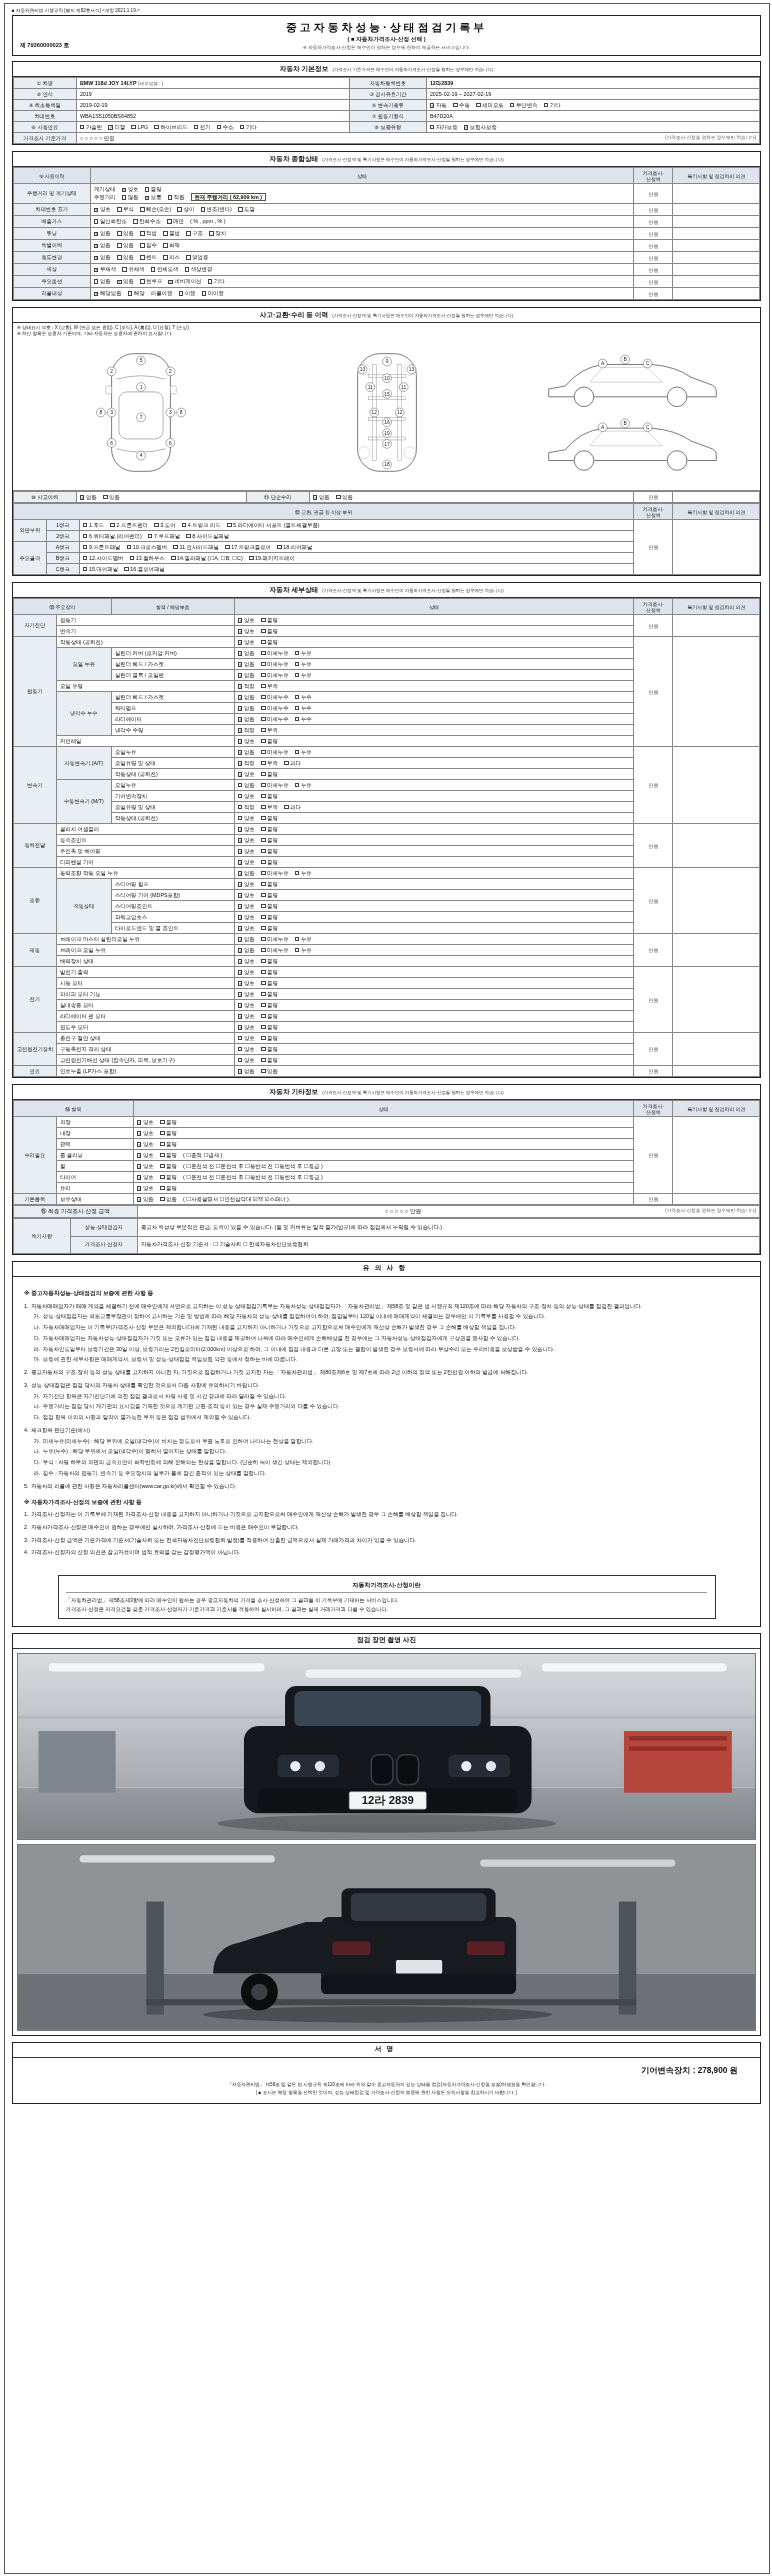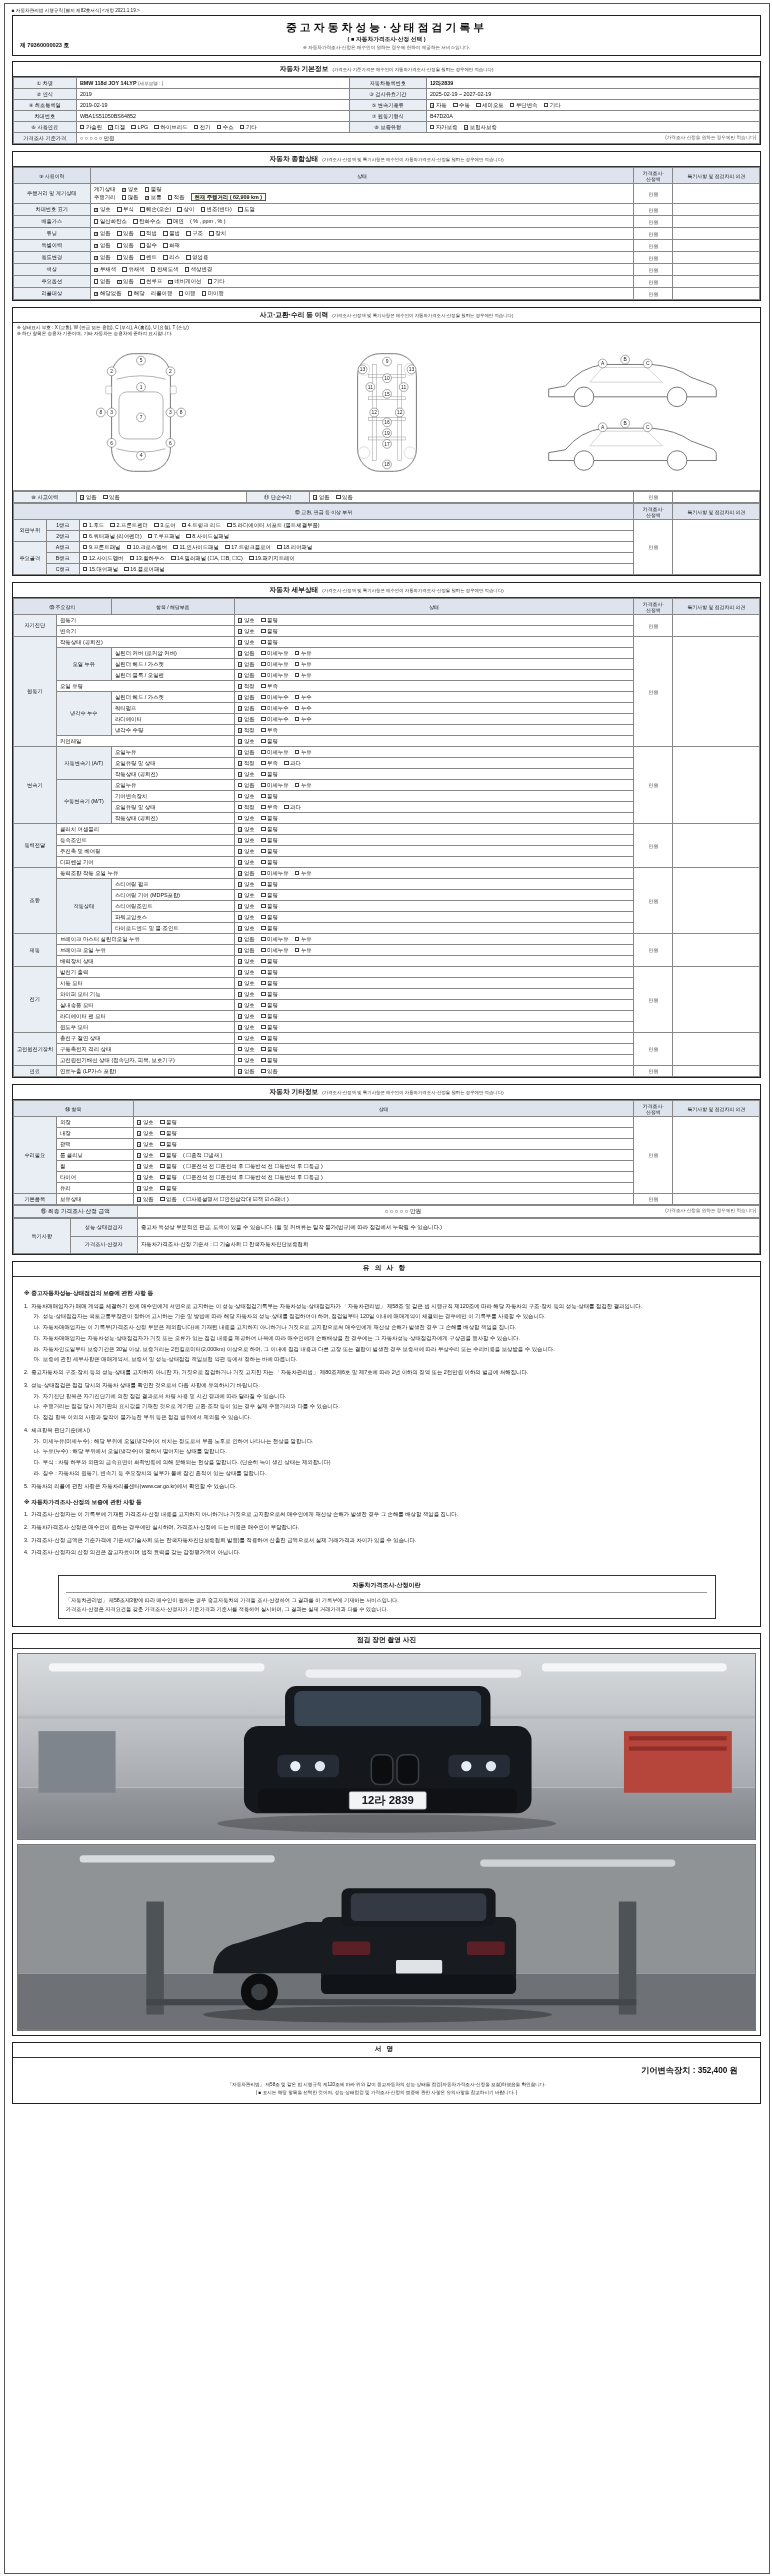--- a/index.html
+++ b/index.html
@@ -896,21 +896,21 @@
     </div>
   </section>
 
   <section class="box">
     <div class="sec-title">
       <span style="letter-spacing:5.2px">서명</span>
     </div>
     <div class="sign-body">
       <div class="premium">
         <span>기어변속장치 :</span>
-        <span>352,400 원</span>
+        <span>278,900 원</span>
       </div>
       <div class="signline">「자동차관리법」 제58조 및 같은 법 시행규칙 제120조에 따라 위와 같이 중고자동차의 성능·상태를 점검(자동차가격조사·산정을 포함)하였음을 확인합니다.</div>
       <div class="signline">( ■ 표시는 해당 항목을 선택한 것이며, 성능·상태점검 및 가격조사·산정의 보증에 관한 사항은 유의사항을 참고하시기 바랍니다. )</div>
     </div>
   </section>
 
 </div>
 
 
 </body></html>

